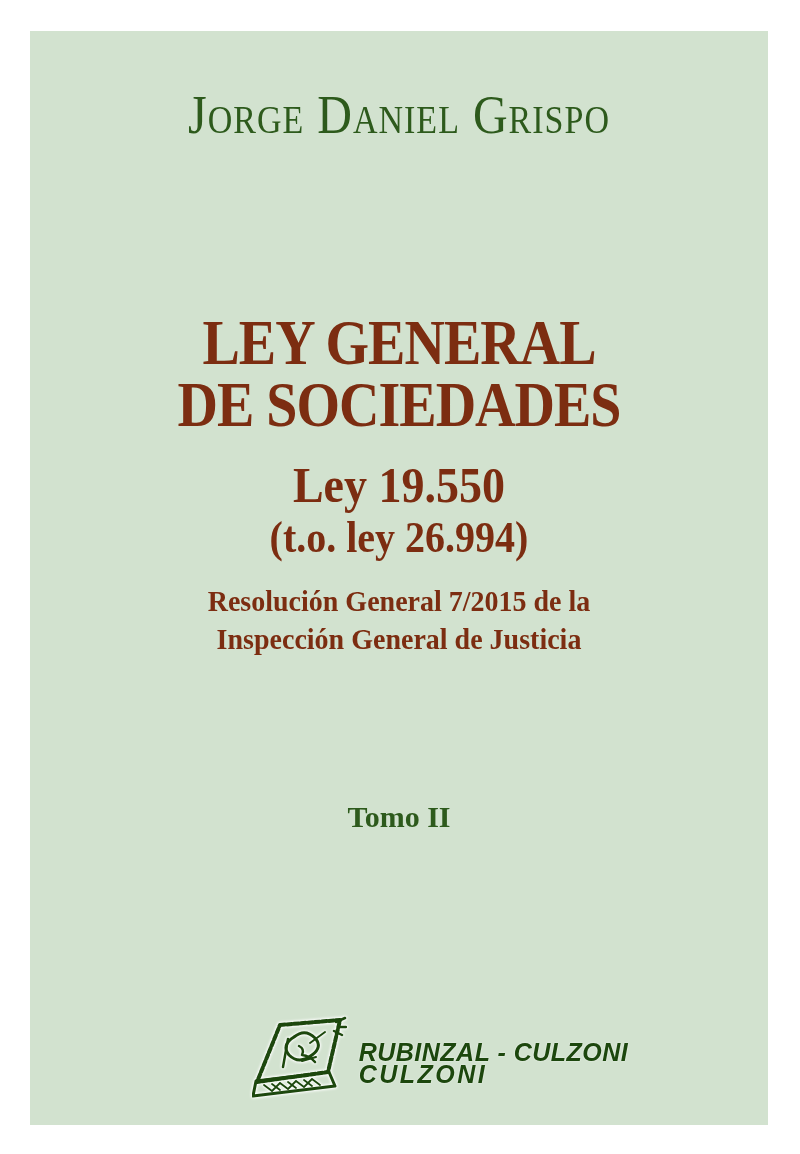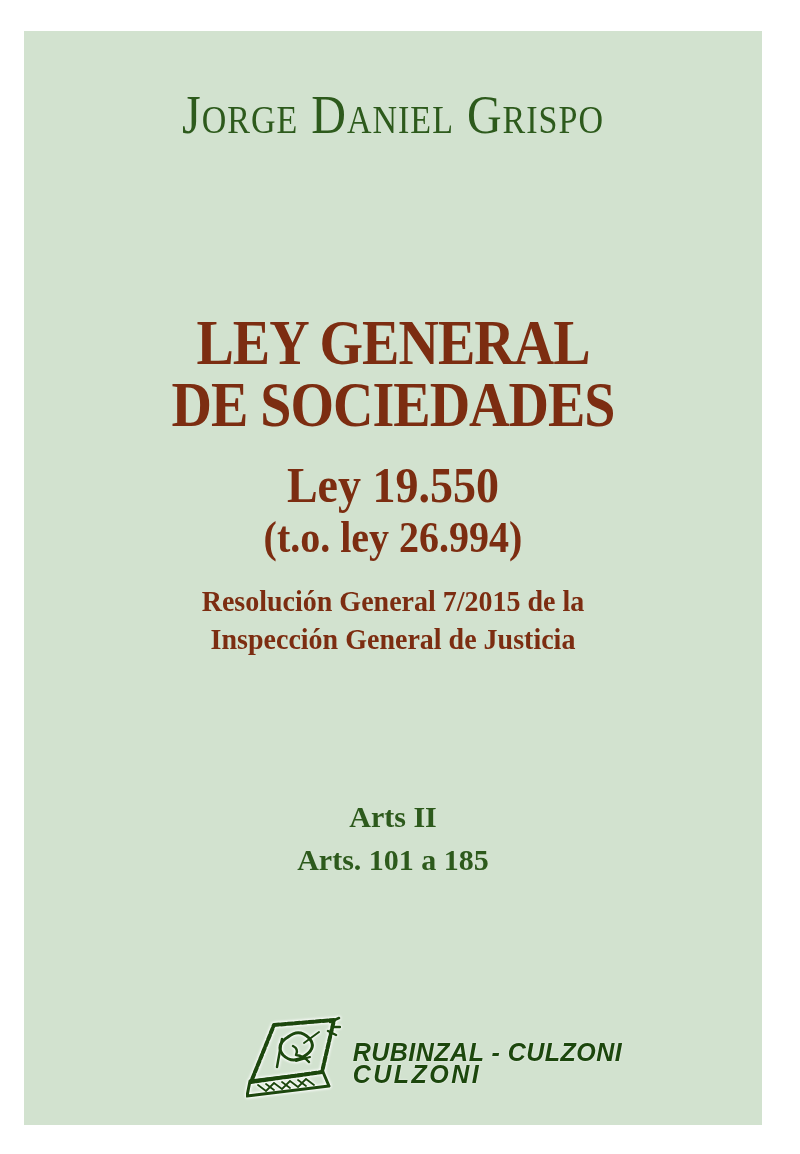--- a/index.html
+++ b/index.html
@@ -12,21 +12,21 @@
   *{margin:0;padding:0;box-sizing:border-box;}
   html,body{width:800px;height:1154px;}
   body{
     background:var(--page-margin);
     font-family:"Liberation Serif", serif;
     position:relative;
     overflow:hidden;
   }
   .cover{
     position:absolute;
-    left:24px; top:31px;
+    left:30px; top:31px;
     width:738px; height:1094px;
     background:var(--background);
   }
   .centered{
     position:absolute; left:0; width:100%;
     text-align:center;
   }
   .author{
     top:54px;
     font-size:48px;
@@ -131,22 +131,21 @@
     <div class="centered law">Ley 19.550</div>
 
     <div class="centered law2">(t.o. ley 26.994)</div>
 
     <div class="centered resolution">
       <div>Resolución General 7/2015 de la</div>
       <div>Inspección General de Justicia</div>
     </div>
 
     <div class="centered volume">
-      <div>Arts II</div>
-      <div>Arts. 101 a 185</div>
+      <div>Tomo II</div>
     </div>
 
     <div class="publisher">
       <span class="logo-icon">
         <svg width="95" height="84" viewBox="0 0 95 84" fill="none" stroke="currentColor" stroke-linecap="round" stroke-linejoin="round">
 
           <path d="M28,10 L88,5 L76,57 L5,67 Z" stroke-width="4" stroke-dasharray="5 2"></path>
 
           <path d="M84,7 L93,3 M86,12 L94,12 M82,16 L90,20" stroke-width="2.5"></path>
 

